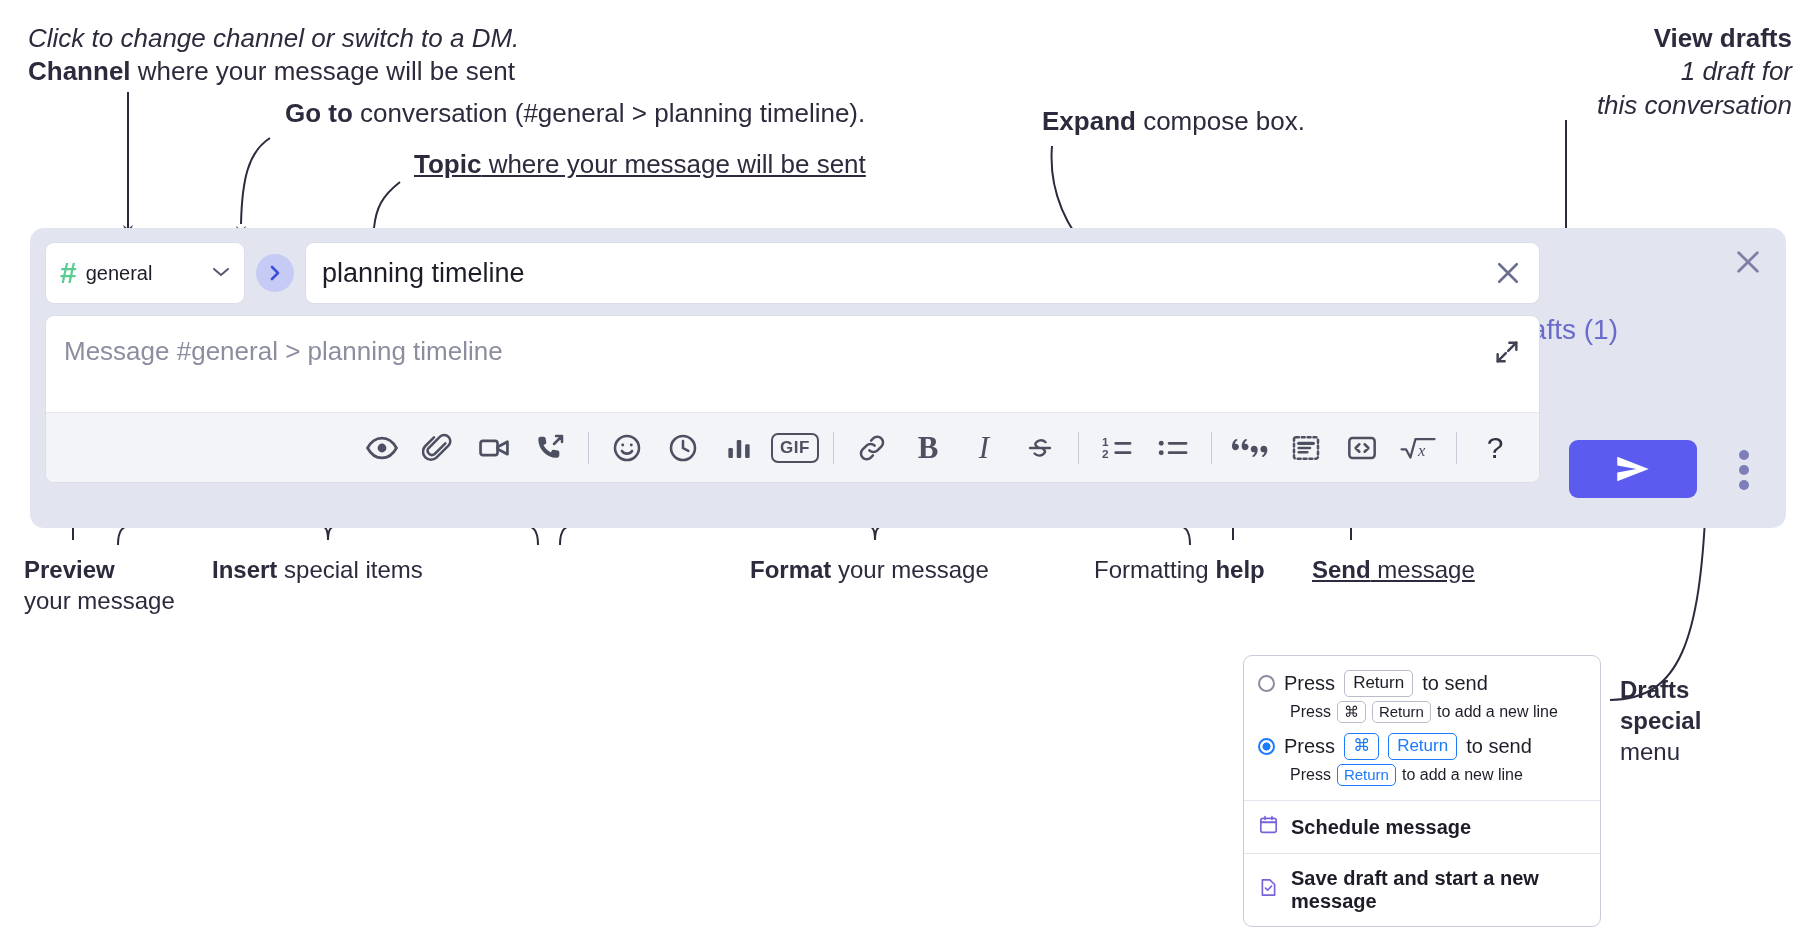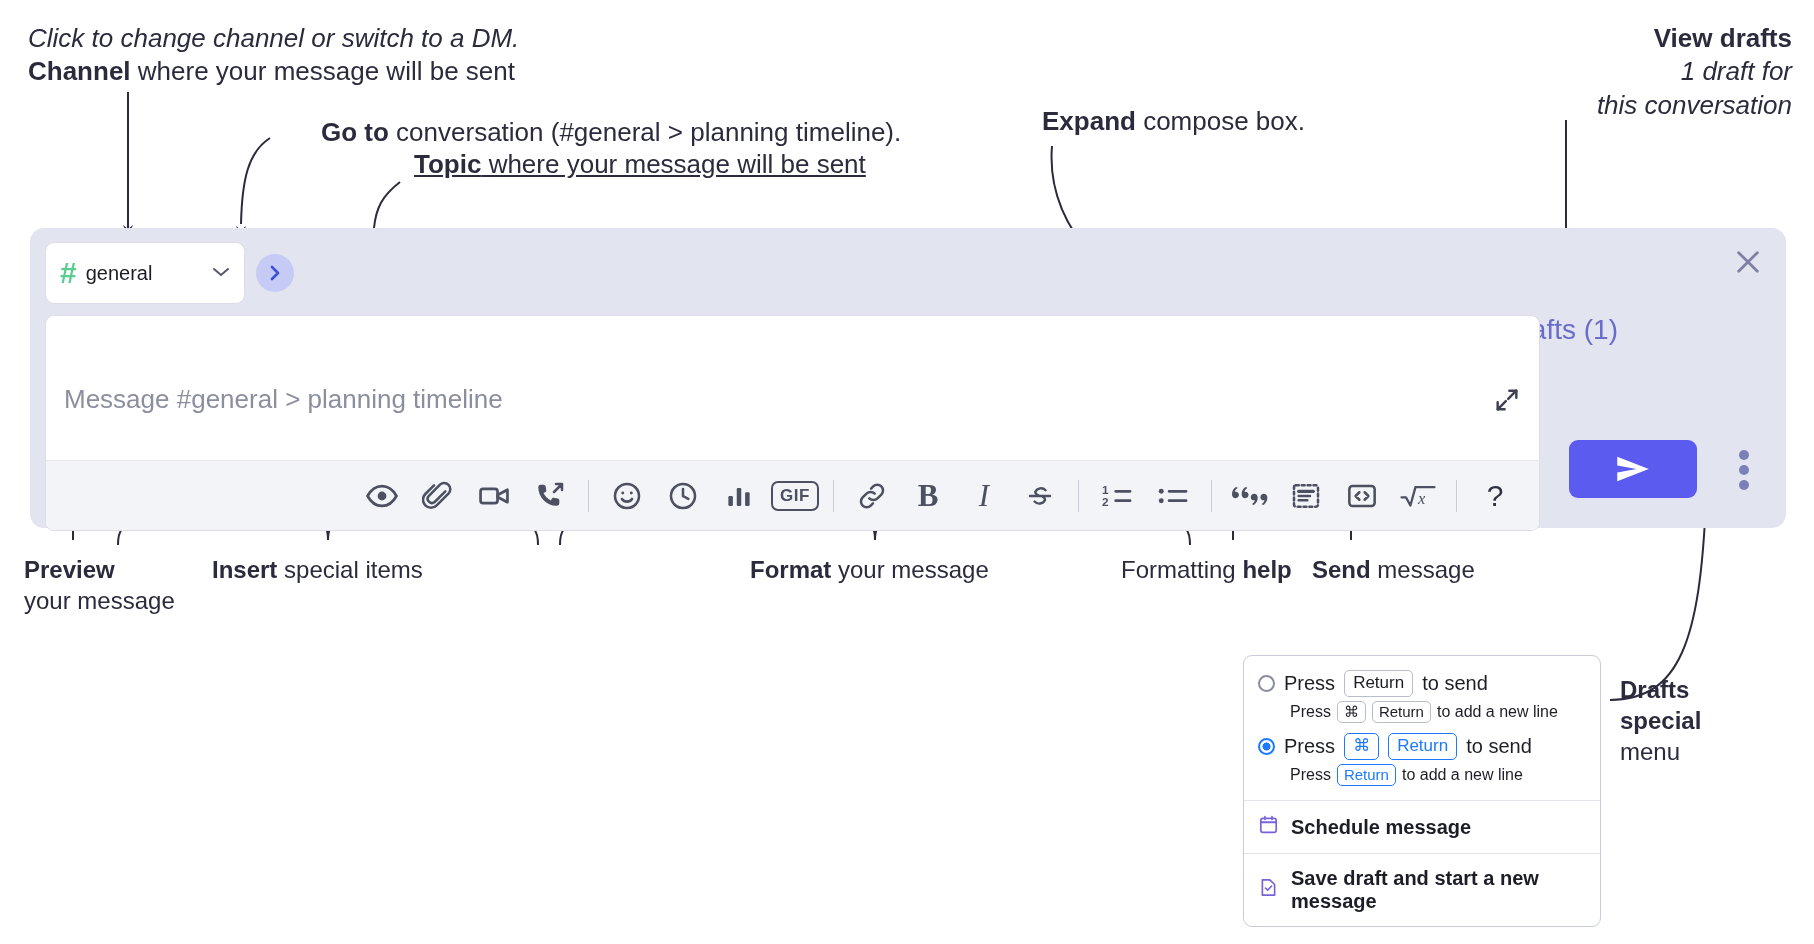--- a/index.html
+++ b/index.html
@@ -55,21 +55,21 @@
     display: flex; align-items: center; padding: 0 16px;
   }
   #topic-value { font-size: 27px; color: #1d1d28; flex: 1; }
   .x-icon { width: 30px; height: 30px; color: #6b6f8e; flex: 0 0 auto; }
 
   #message-box {
     margin-top: 11px;
     background: #fff; border: 1px solid #dcdde8; border-radius: 9px;
     overflow: hidden;
   }
-  #message-area { height: 96px; position: relative; padding: 20px 18px 0 18px; margin-top: 48px; }
+  #message-area { height: 96px; position: relative; padding: 20px 18px 0 18px; }
   #message-placeholder { font-size: 26px; color: #8b8e9e; }
   #expand-icon { position: absolute; right: 18px; top: 22px; width: 28px; height: 28px; color: #3f4252; }
 
   #toolbar {
     height: 70px; background: #f3f4f7; border-top: 1px solid #e6e7ee;
     display: flex; align-items: center; padding: 0 16px; gap: 0; justify-content: flex-end;
   }
   .tb { width: 56px; height: 50px; display: flex; align-items: center; justify-content: center; color: #4c5061; }
   .tb svg { display: block; }
   .tb-sep { width: 1px; height: 32px; background: #c9ccd8; margin: 0 10px; flex: 0 0 auto; }
@@ -152,21 +152,21 @@
 
   <path d="M1610 700 C1680 700 1700 640 1706 500" stroke="#2b2b3d" stroke-width="2"></path>
   <path d="M1706 490 l-5 12 l5 -4 l5 4 z" fill="#2b2b3d"></path>
 </svg>
 
 <div class="anno anno-lg" style="left:28px; top:22px;">
   <div><i>Click to change channel or switch to a DM.</i></div>
   <div><b>Channel</b><span> where your message will be sent</span></div>
 </div>
 
-<div class="anno anno-lg" style="left:285px; top:116px;margin-left:36px;">
+<div class="anno anno-lg" style="left:285px; top:97px;">
   <b>Go to</b><span> conversation (#general &gt; planning timeline).</span>
 </div>
 
 <div class="anno anno-lg" style="left:414px; top:148px;text-decoration:underline;">
   <b>Topic</b><span> where your message will be sent</span>
 </div>
 
 <div class="anno anno-lg" style="left:1042px; top:105px;">
   <b>Expand</b><span> compose box.</span>
 </div>
@@ -211,20 +211,28 @@
             </svg>
         </span>
       </div>
 
       <div id="goto-btn">
         <svg width="16" height="20" viewBox="0 0 16 20" fill="none" stroke="currentColor" stroke-width="2.6" stroke-linecap="round" stroke-linejoin="round">
             <path d="M5 4 L11 10 L5 16"></path>
           </svg>
       </div>
 
+      <div id="topic-field">
+        <span id="topic-value">planning timeline</span>
+        <span class="x-icon">
+          <svg viewBox="0 0 24 24" fill="none" stroke="currentColor" stroke-width="2.1" stroke-linecap="round">
+              <path d="M5 5 L19 19 M19 5 L5 19"></path>
+            </svg>
+        </span>
+      </div>
     </div>
 
     <div id="message-box">
       <div id="message-area">
         <span id="message-placeholder">Message #general &gt; planning timeline</span>
         <span id="expand-icon">
           <svg viewBox="0 0 24 24" fill="none" stroke="currentColor" stroke-width="2.1" stroke-linecap="round" stroke-linejoin="round">
             <path d="M14 4 L20 4 L20 10"></path>
               <path d="M20 4 L13 11"></path>
             <path d="M10 20 L4 20 L4 14"></path>
@@ -360,25 +368,25 @@
 </div>
 
 <div class="anno anno-md" style="left:212px; top:555px;">
   <b>Insert</b><span> special items</span>
 </div>
 
 <div class="anno anno-md" style="left:750px; top:555px;">
   <b>Format</b><span> your message</span>
 </div>
 
-<div class="anno anno-md" style="left:1121px; top:555px;">
+<div class="anno anno-md" style="left:1094px; top:555px;">
   <span>Formatting </span><b>help</b>
 </div>
 
-<div class="anno anno-md" style="left:1312px; top:555px;">
+<div class="anno anno-md" style="left:1312px; top:555px;text-decoration:underline;">
   <b>Send</b><span> message</span>
 </div>
 
 <div class="anno anno-md" style="left:1620px; top:674px; line-height:1.3;">
   <div><b>Drafts</b></div>
   <div><b>special</b></div>
   <div><span>menu</span></div>
 </div>
 
 <div id="options-menu">

